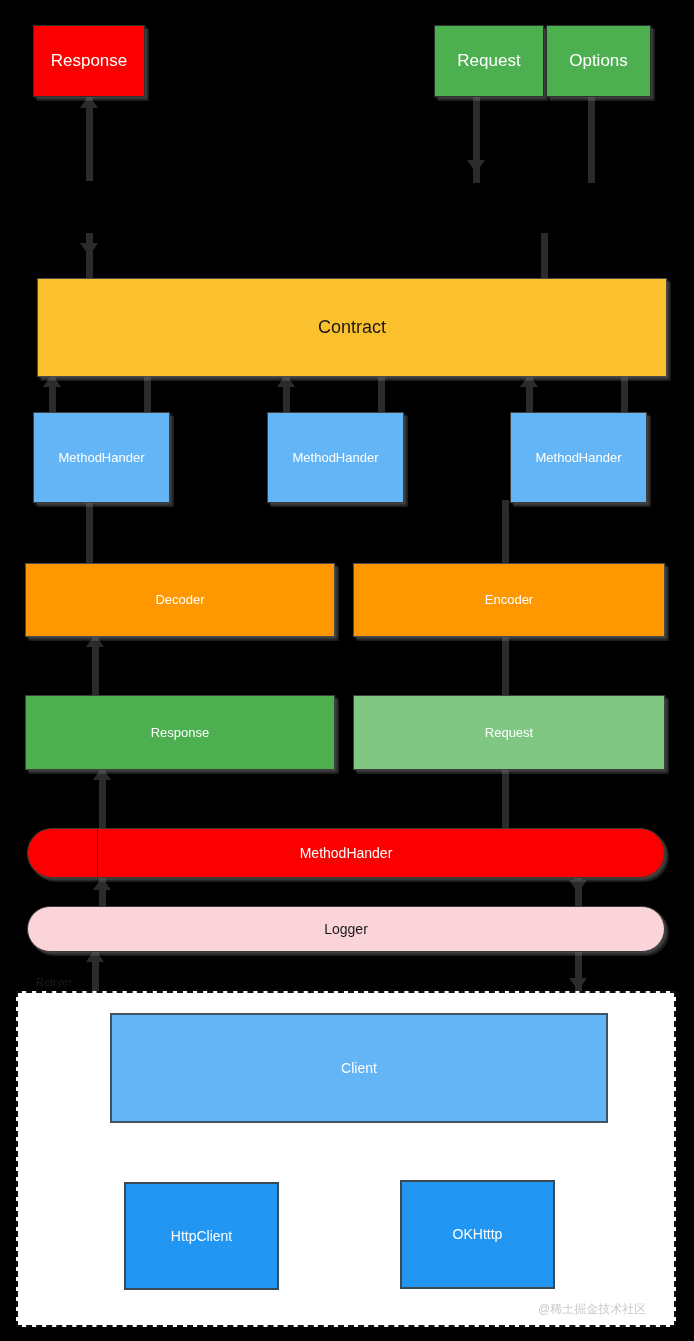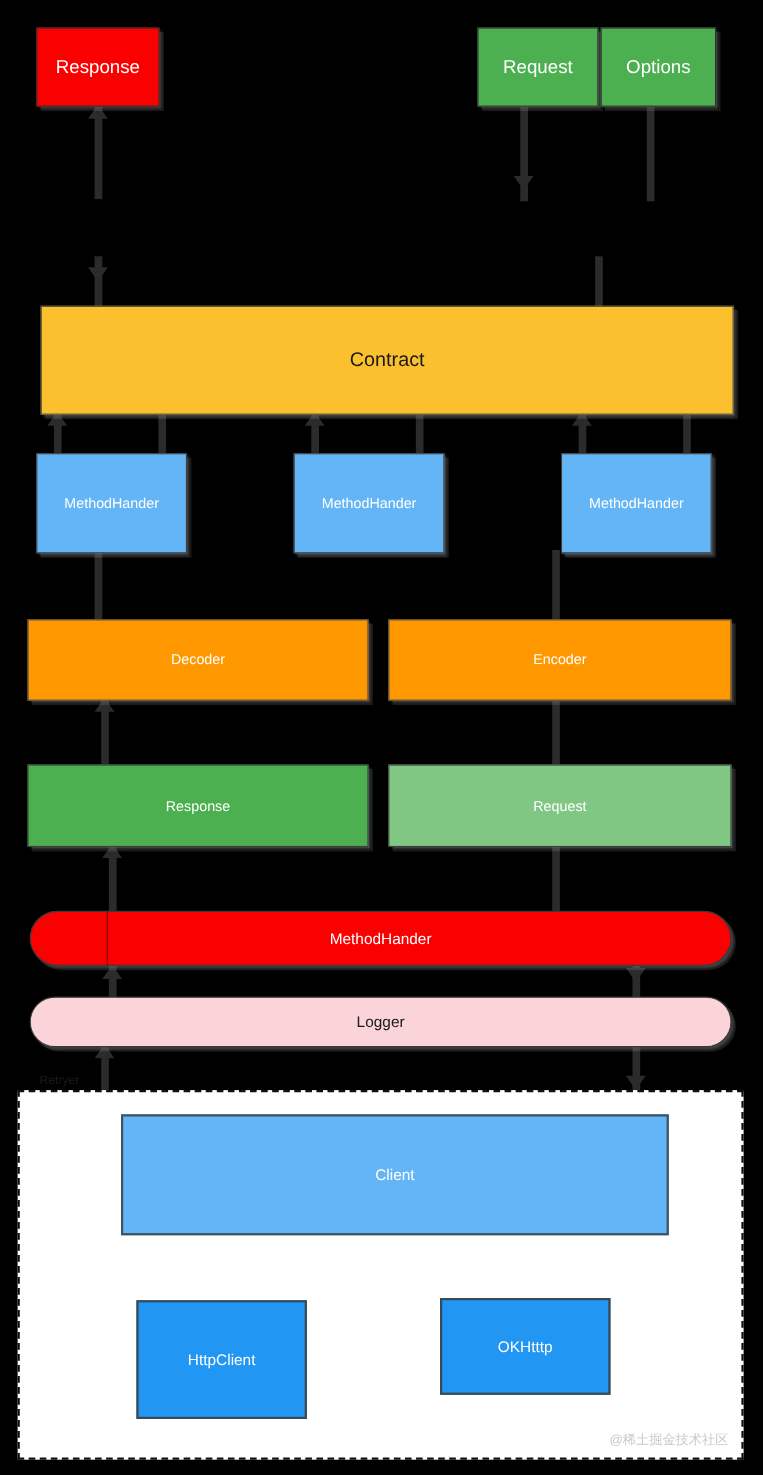--- a/index.html
+++ b/index.html
@@ -167,21 +167,20 @@
     border-top: 13px solid #2b2b2b;
   }
 
   .watermark {
     position: absolute;
     font-size: 12px;
     color: #b9b9b9;
     opacity: 0.78;
     z-index: 9;
     white-space: nowrap;
-    margin-left: 16px;
   }
 </style>
 </head>
 <body>
 
 <div id="canvas">
 
   <div class="conn conn-v" style="left:86px; top:97px; height:84px;"></div>
   <div class="arrow arrow-up" style="left:80px; top:95px;"></div>
 
@@ -292,19 +291,19 @@
   <div class="group-title" style="left:36px; top:976px;">Retryer</div>
 
   <div class="node box-blue-soft" style="left:110px; top:1013px; width:498px; height:110px;justify-content:center;">
     <span class="lbl">Client</span>
   </div>
 
   <div class="node box-blue-mid" style="left:124px; top:1182px; width:155px; height:108px;">
     <span class="lbl">HttpClient</span>
   </div>
 
-  <div class="node box-blue-mid" style="left:400px; top:1180px; width:155px; height:88px;">
+  <div class="node box-blue-mid" style="left:400px; top:1180px; width:155px; height:109px;">
     <span class="lbl">OKHtttp</span>
   </div>
 
   <div class="watermark" style="left:538px; top:1301px;">@稀土掘金技术社区</div>
 
 </div>
 
 </body></html>

